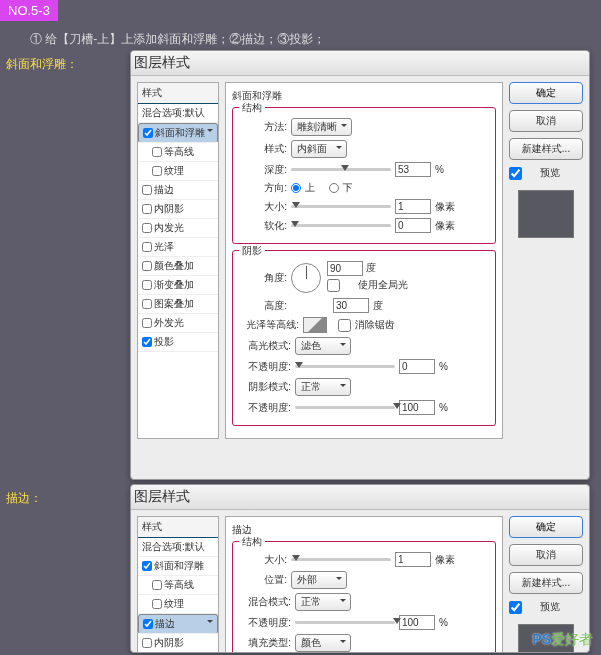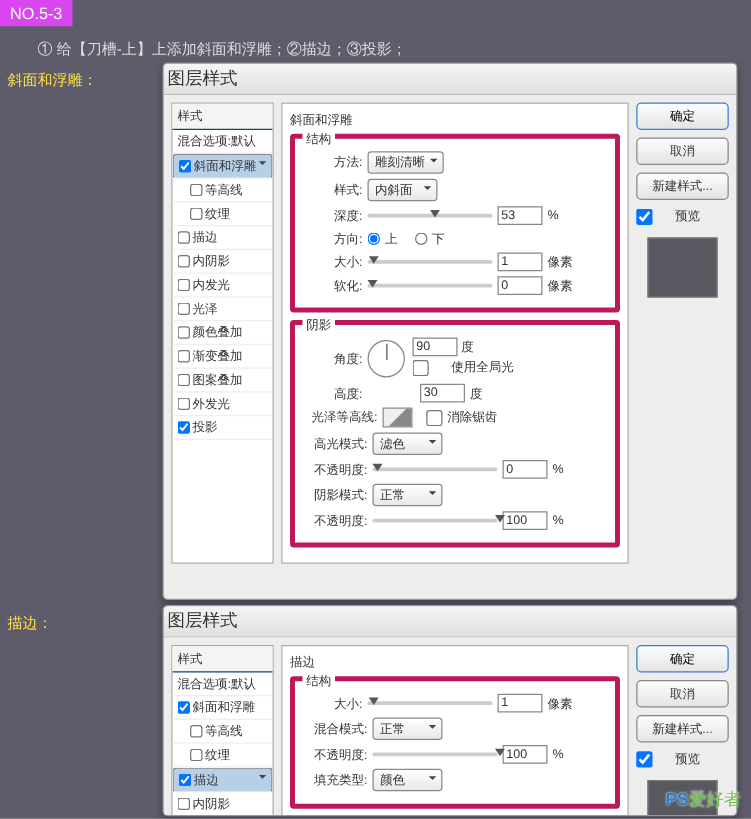--- a/index.html
+++ b/index.html
@@ -10,21 +10,21 @@
 .dialog{background:#ededed;border:1px solid #999;border-radius:4px;box-shadow:0 2px 6px rgba(0,0,0,.3);position:absolute;left:130px;width:460px}
 .dialog-title{background:linear-gradient(#f5f5f5,#e0e0e0);text-align:left;padding:3px;border-bottom:1px solid #bbb;border-radius:4px 4px 0 0;font-size:14px}
 .dialog-body{display:flex;padding:6px;gap:6px}
 .style-list{width:82px;background:#fff;border:1px solid #aaa;font-size:10px}
 .style-list .hdr{background:#f4f4f4;border-bottom:1px solid #0c4a6e;padding:3px 4px}
 .style-list .row{padding:2px 4px;border-bottom:1px solid #eee;display:flex;align-items:center;gap:2px;cursor:pointer}
 .style-list .row.sub{padding-left:14px}
 .style-list .row.sel{background:#b8cfe8}
 .style-list input[type=checkbox]{width:10px;height:10px}
 .center{flex:1;background:#fff;border:1px solid #aaa;padding:6px;font-size:10px}
-.group{border:4px solid #be185d;border-radius:3px;padding:6px;margin-bottom:6px;position:relative}
+.group{border:1px solid #be185d;border-radius:3px;padding:6px;margin-bottom:6px;position:relative}
 .group-title{position:absolute;top:-7px;left:6px;background:#fff;padding:0 3px;font-size:10px}
 .fld{display:flex;align-items:center;margin:4px 0;gap:4px}
 .fld label{width:48px;text-align:right;font-size:10px}
 .sel{background:linear-gradient(#fff,#e8e8e8);border:1px solid #888;border-radius:3px;padding:1px 14px 1px 5px;font-size:10px;position:relative;min-width:56px;display:inline-block}
 .sel::after{content:"";position:absolute;right:4px;top:5px;border:3px solid transparent;border-top-color:#444}
 .slider{flex:1;height:3px;background:#ccc;border-radius:2px;position:relative;max-width:100px}
 .slider .h{position:absolute;top:-3px;width:0;height:0;border:4px solid transparent;border-top:6px solid #555}
 .numbox{width:36px;border:1px solid #888;padding:1px 2px;text-align:left;background:#fff;font-size:10px}
 .unit{font-size:10px}
 .right-col{width:74px;display:flex;flex-direction:column;gap:6px;align-items:stretch}
@@ -145,21 +145,21 @@
             <span class="unit">像素</span>
           </div>
       </div>
       <div class="group">
         <div class="group-title">阴影</div>
         <div class="fld">
             <label>角度:</label>
           <div style="display:flex;align-items:center;gap:6px">
             <div class="angle-dial"></div>
             <div>
-              <div style="display:flex;align-items:flex-end;gap:3px">
+              <div style="display:flex;align-items:flex-start;gap:3px">
                   <span class="numbox">90</span>
                   <span class="unit">度</span>
                 </div>
               <div class="chk" style="margin:2px 0">
                   <input type="checkbox" style="">
                   <span>使用全局光</span>
                 </div>
             </div>
           </div>
         </div>
@@ -248,20 +248,24 @@
         <div class="group-title">结构</div>
         <div class="fld">
             <label>大小:</label>
             <div class="slider">
               <div class="h" style="left:1%"></div>
             </div>
             <span class="numbox">1</span>
             <span class="unit">像素</span>
           </div>
         <div class="fld">
+            <label>位置:</label>
+            <span class="sel">外部</span>
+          </div>
+        <div class="fld">
             <label style="width:52px">混合模式:</label>
             <span class="sel">正常</span>
           </div>
         <div class="fld">
             <label style="width:52px">不透明度:</label>
             <div class="slider">
               <div class="h" style="left:98%"></div>
             </div>
             <span class="numbox">100</span>
             <span class="unit">%</span>

